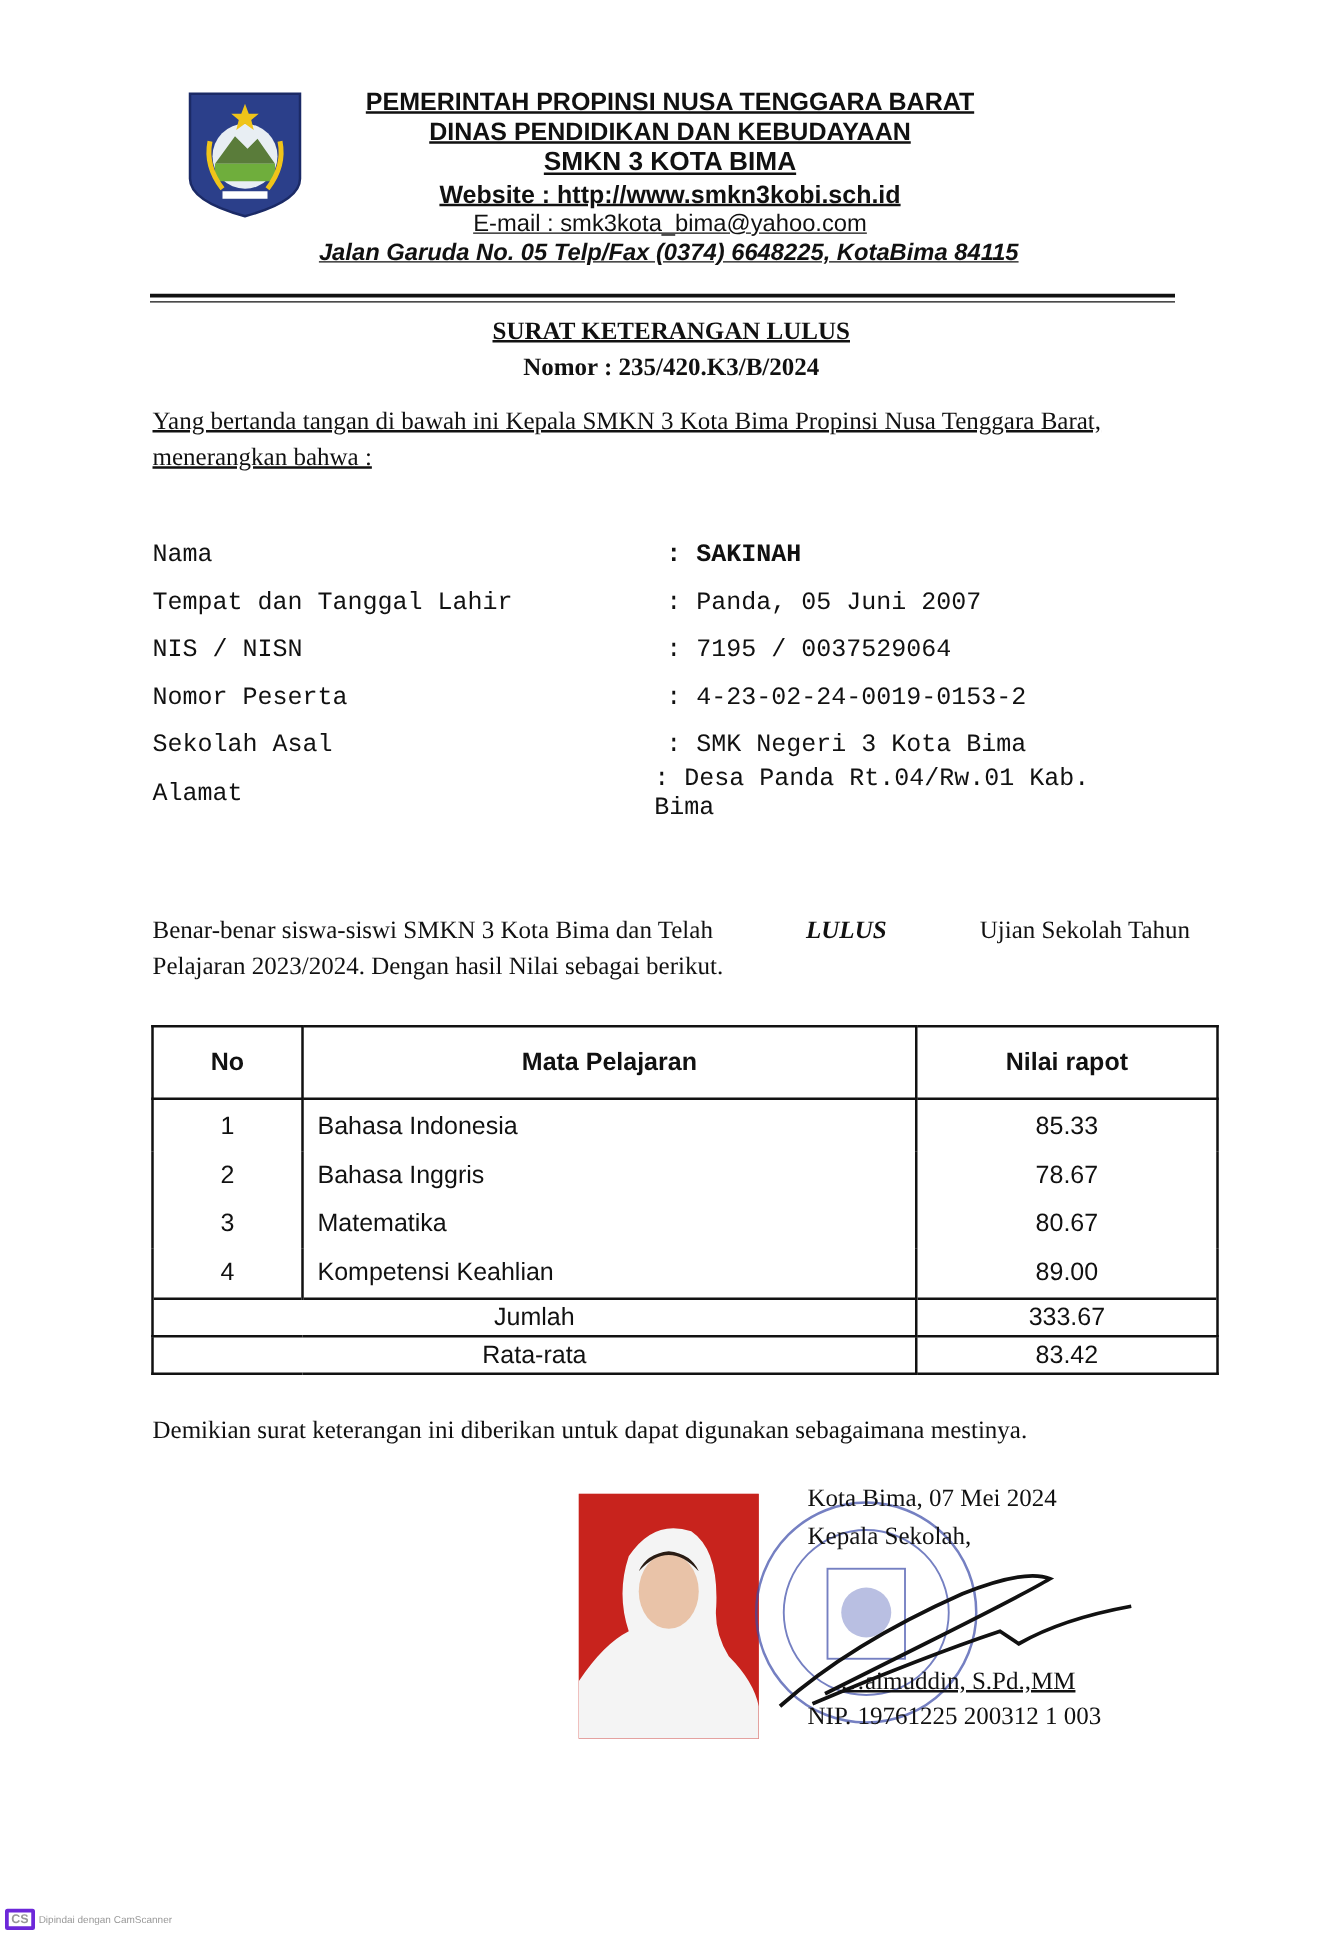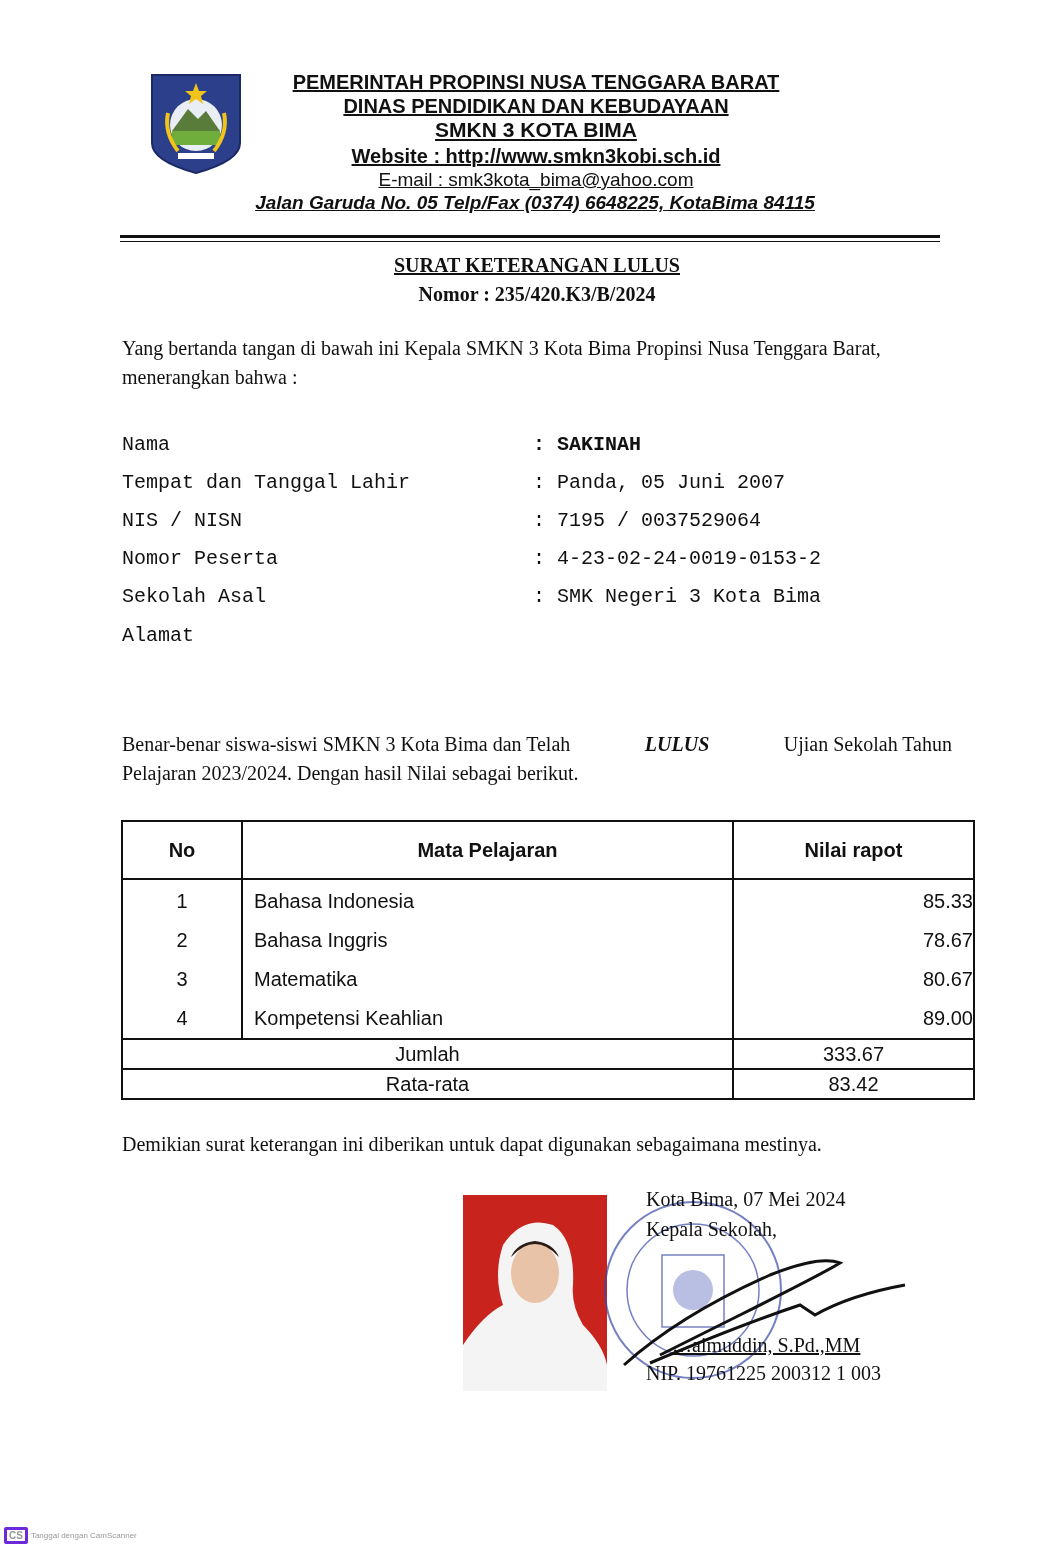--- a/index.html
+++ b/index.html
@@ -17,36 +17,36 @@
   .lh4 { top: 146px; font-size: 20px; font-weight: bold; }
   .lh5 { top: 170px; font-size: 19px; }
   .lh6 { top: 193px; font-size: 19px; font-weight: bold; font-style: italic; left: 120px; width: 830px; }
   .rule1 { left: 120px; top: 235px; width: 820px; height: 3px; background: #111; }
   .rule2 { left: 120px; top: 241px; width: 820px; height: 1px; background: #111; }
   
   .title { left: 0; width: 1074px; top: 254px; text-align: center; font-size: 20px; font-weight: bold; }
   .title span { text-decoration: underline; }
   .nomor { left: 0; width: 1074px; top: 283px; text-align: center; font-size: 20px; font-weight: bold; }
   .para { left: 122px; width: 830px; font-size: 20px; line-height: 29px; }
-  .intro { top: 334px; }
+  .intro { top: 323px; text-decoration: underline; }
   .fields { left: 122px; top: 425px; width: 800px; font-size: 20px; font-family: Liberation Mono, monospace; }
   .frow { height: 38.2px; display: flex; align-items: center; }
   .flabel { width: 411px; }
   .fval.bold { font-weight: bold; }
   .result { top: 730px; text-align: justify; text-align-last: left; }
   .result .line1 { display: flex; justify-content: space-between; }
   
   .tbl { left: 121px; top: 820px; width: 854px; border-collapse: collapse; font-family: "Liberation Sans", sans-serif; font-size: 20px; }
   .tbl td, .tbl th { border: 2px solid #111; padding: 0; }
   .tbl th { height: 56px; font-weight: bold; }
   .tbl .body td { border-top: none; border-bottom: none; height: 39px; }
   .tbl .body.first td { padding-top: 2px; }
   .tbl .c-no { width: 118px; text-align: center; }
   .tbl .c-sub { width: 478px; text-align: left; padding-left: 11px; }
-  .tbl .c-val { text-align: right; }
+  .tbl .c-val { text-align: center; }
   .tbl .sum td { height: 28px; text-align: center; margin-top: 16px; }
   .closing { top: 1130px; }
   
   .photo { left: 463px; top: 1195px; width: 144px; height: 196px; background: #c8231d; overflow: hidden; }
   .sigtext { font-size: 20px; }
   .place { left: 646px; top: 1188px; }
   .role { left: 646px; top: 1218px; }
   .signer { left: 672px; top: 1334px; text-decoration: underline; }
   .nip { left: 646px; top: 1362px; }
   .stamp { left: 598px; top: 1185px; width: 190px; height: 210px; }
@@ -97,20 +97,21 @@
   <div class="frow">
     <span class="flabel">Nomor Peserta</span>
     <span class="fval">: 4-23-02-24-0019-0153-2</span>
   </div>
   <div class="frow">
     <span class="flabel">Sekolah Asal</span>
     <span class="fval">: SMK Negeri 3 Kota Bima</span>
   </div>
   <div class="frow">
     <span class="flabel">Alamat</span>
+    <span class="fval">: Desa Panda Rt.04/Rw.01 Kab. Bima</span>
   </div>
 </div>
 
 <div class="abs para result">
   <div class="line1">
     <span>Benar-benar siswa-siswi SMKN 3 Kota Bima dan Telah</span>
     <b><i>LULUS</i></b>
     <span>Ujian Sekolah Tahun</span>
   </div>
   <div>Pelajaran 2023/2024. Dengan hasil Nilai sebagai berikut.</div>
@@ -174,14 +175,14 @@
 <div class="abs sigtext role">Kepala Sekolah,</div>
 <div class="abs sigtext signer">…aimuddin, S.Pd.,MM</div>
 <div class="abs sigtext nip">NIP. 19761225 200312 1 003</div>
 
 <svg class="abs signature" viewBox="0 0 290 140">
   <path d="M4 130 Q60 80 150 40 Q200 20 220 28 Q200 40 120 80 Q80 100 40 120 M30 128 Q120 90 180 70 L195 80 Q230 60 285 50" fill="none" stroke="#111" stroke-width="3"></path>
 </svg>
 
 <div class="abs cs">
   <span class="box">CS</span>
-  <span>Tanggal dengan CamScanner</span>
+  <span>Dipindai dengan CamScanner</span>
 </div>
 
 </body></html>

